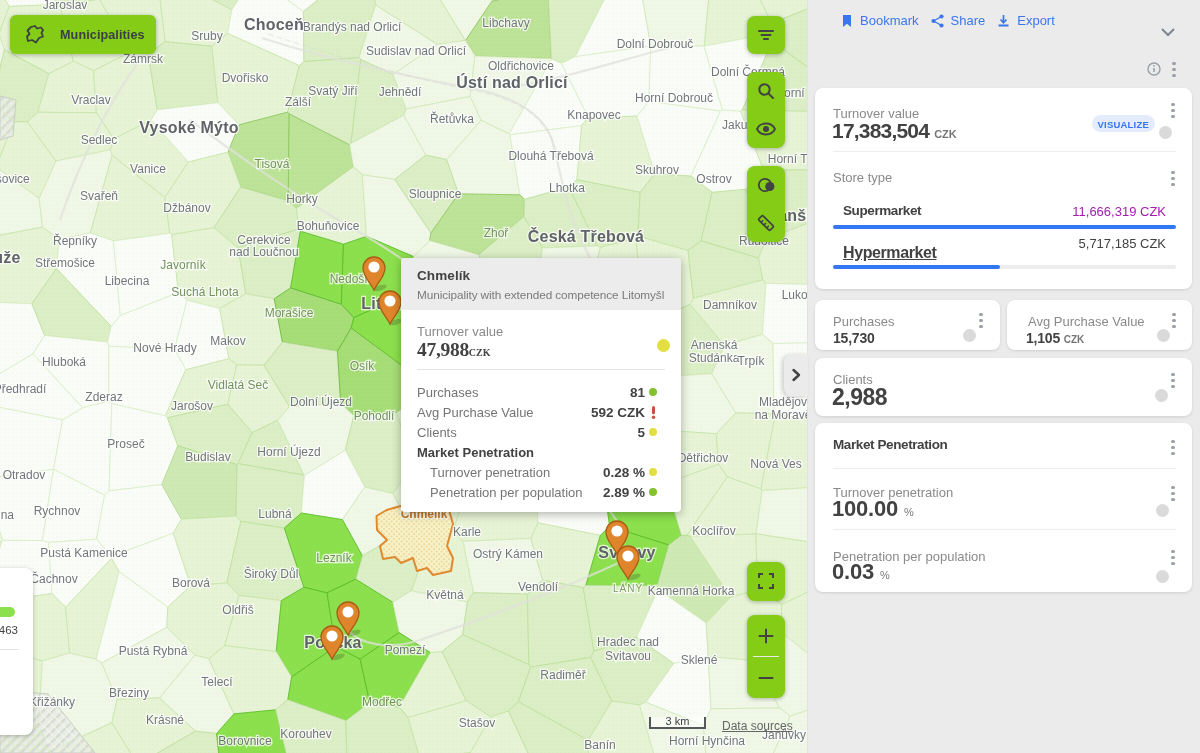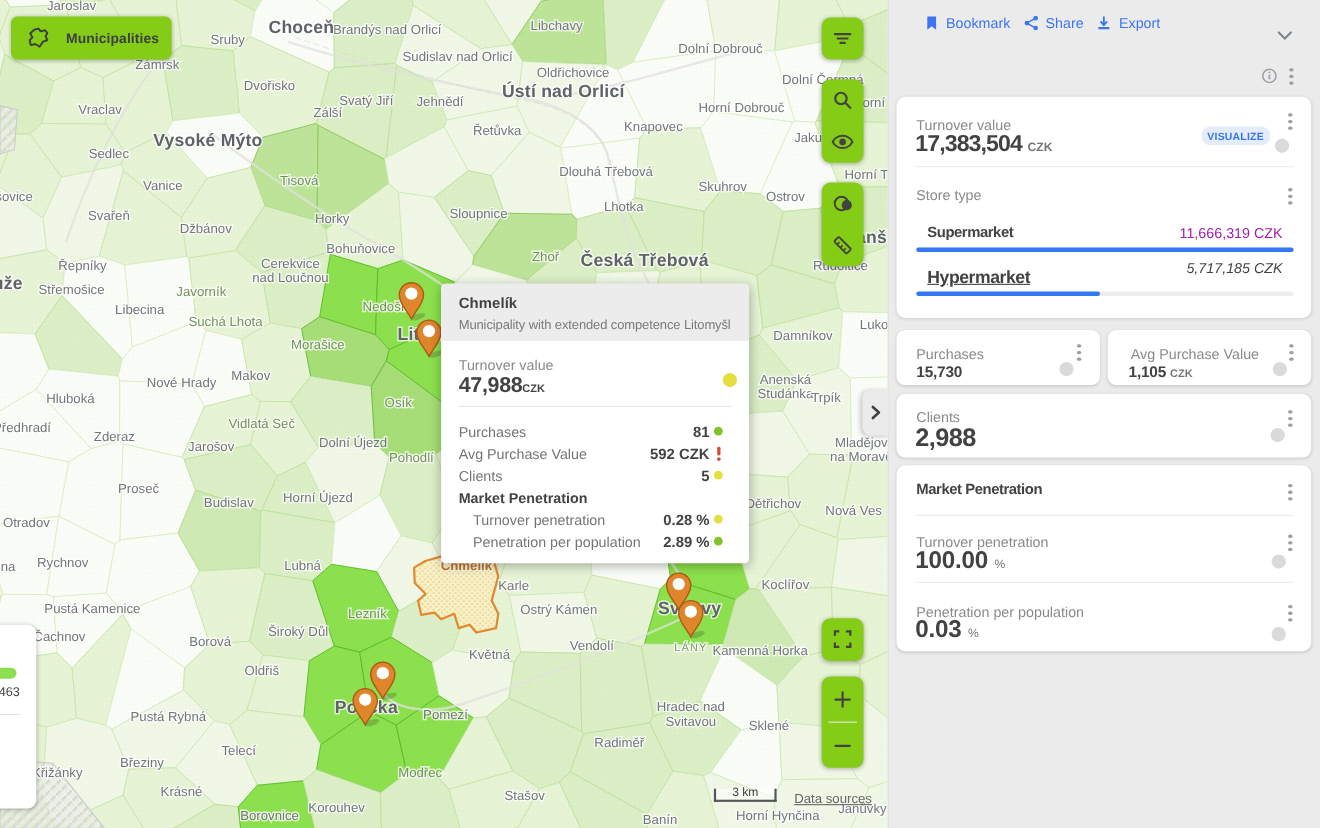--- a/index.html
+++ b/index.html
@@ -479,21 +479,21 @@
         </g>
 <g transform="translate(332,637)">
           <ellipse cx="6" cy="20" rx="7" ry="2.6" fill="rgba(60,60,40,0.25)" transform="rotate(-18 6 20)"></ellipse>
           <path d="M0,22 C-4,14 -11,8.5 -11,0 A11,11 0 1,1 11,0 C11,8.5 4,14 0,22 Z" fill="#df852c" stroke="#a95c15" stroke-width="1.3"></path>
           <circle cx="0" cy="-1" r="5.6" fill="#fff"></circle>
         </g>
 </svg>
 <div id="pop">
   <div class="hd"><b>Chmelík</b><div>Municipality with extended competence Litomyšl</div></div>
   <div class="clabel" style="position:absolute;left:16px;top:66px;font-size:13px;">Turnover value</div>
-  <div class="big" style="position:absolute;left:16px;top:81px;">47,988<small>CZK</small></div>
+  <div class="big" style="position:absolute;left:16px;top:81px;font-family:Liberation Serif, serif;">47,988<small>CZK</small></div>
   <span class="dot y" style="position:absolute;width:13px;height:13px;left:252px;top:81px;"></span>
   <div class="div" style="position:absolute;left:16px;right:16px;top:111px;"></div>
   <div class="rows" style="position:absolute;left:16px;right:24px;top:124px;">
     <div class="prow">
             <span class="k">Purchases</span>
             <span class="val">81</span>
             <span class="dot g"></span>
           </div>
     <div class="prow">
             <span class="k">Avg Purchase Value</span>
@@ -663,21 +663,21 @@
         <i></i>
         <i></i>
         <i></i>
       </div>
   <div style="position:absolute;left:28px;top:115px;font-size:13.5px;font-weight:bold;color:#424242;letter-spacing:-.4px;">Supermarket</div>
   <div style="position:absolute;right:26px;top:116px;font-size:13px;color:#a21caf;">11,666,319 CZK</div>
   <div class="bar" style="top:137px;">
         <i style="width:100%;"></i>
       </div>
   <div style="position:absolute;left:28px;top:156px;font-size:16px;font-weight:bold;color:#424242;letter-spacing:-.4px;text-decoration:underline;">Hypermarket</div>
-  <div style="position:absolute;right:26px;top:148px;font-size:13px;color:#424242;font-style:italic;">5,717,185 CZK</div>
+  <div style="position:absolute;right:26px;top:148px;font-size:13px;color:#424242;">5,717,185 CZK</div>
   <div class="bar" style="top:177px;">
         <i style="width:48.7%;"></i>
       </div>
 </div>
 <div class="card" style="top:300px; height:50px; width:185px;">
   <div class="clabel" style="position:absolute;left:18px;top:14px;">Purchases</div>
   <div class="cbig" style="position:absolute;left:18px;top:30px;font-size:14px;letter-spacing:-.2px;">15,730</div>
   <div class="kebab" style="right:17px;top:13px;">
         <i></i>
         <i></i>

